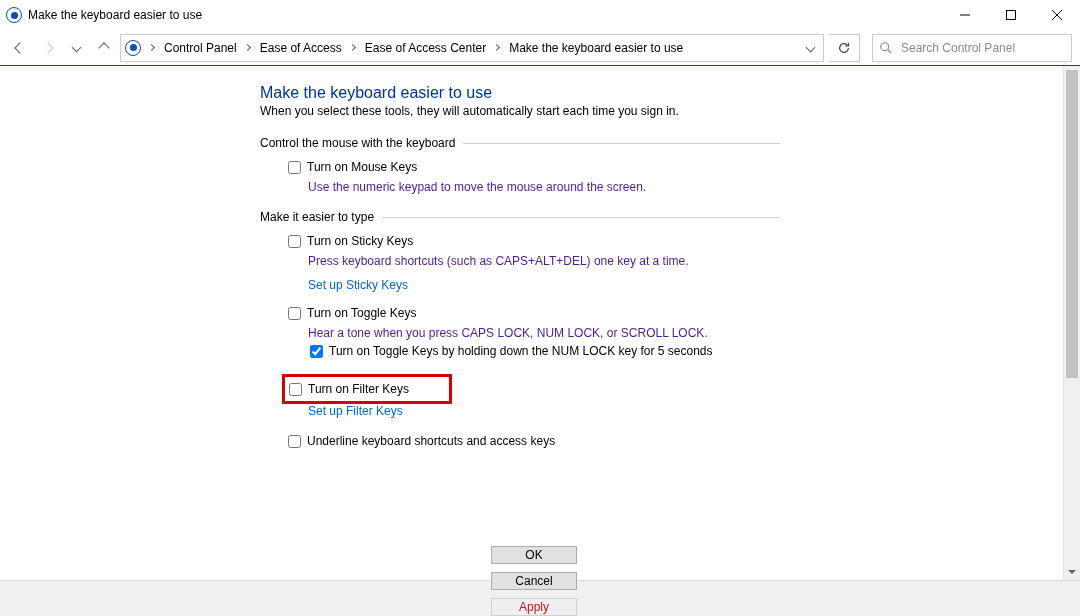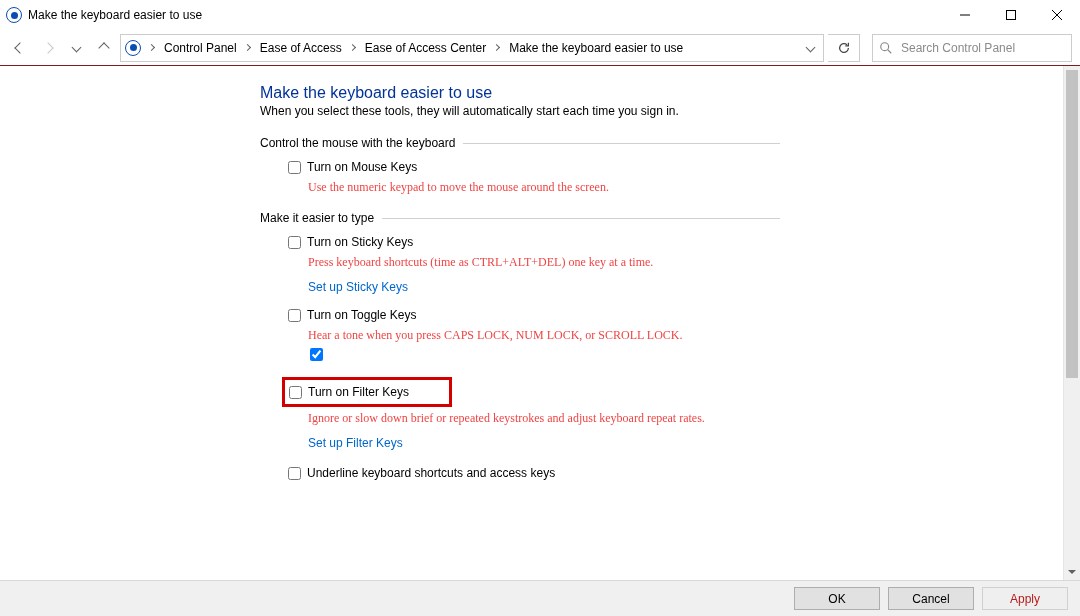--- a/index.html
+++ b/index.html
@@ -133,22 +133,21 @@
     margin-bottom: 6px;
   }
   .option-row.sub { padding-left: 50px; }
   .option-row input[type=checkbox] {
     margin: 1px 6px 0 0;
     width:13px; height:13px;
   }
   .desc {
     padding-left: 48px;
     margin: 2px 0 10px 0;
-    color: #ef4444;
-    font-family: Liberation Serif, serif;
+    color: #4c1d95;
   }
   .link {
     padding-left: 48px;
     color: #0066cc;
     margin-bottom: 14px;
     display: block;
   }
   .scrollbar {
     position:absolute; right:0; top:0; bottom:0;
     width:17px; background:#f0f0f0;
@@ -169,21 +168,21 @@
     width:0;height:0;border-left:4px solid transparent;border-right:4px solid transparent;
   }
   .scroll-btn.top .tri { border-bottom:4px solid #606060; }
   .scroll-btn.bot .tri { border-top:4px solid #606060; }
 
   .footer {
     height: 36px;
     border-top: 1px solid #d8d8d8;
     background:#f0f0f0;
     display:flex; align-items:center; justify-content:flex-end;
-    padding-right: 12px; gap:8px;
+    padding-right: 12px; gap:8px;flex-direction:column;
   }
   .footer button {
     width: 86px; height:23px;
     background:#e1e1e1; border:1px solid #adadad;
     font-size:12px;
   }
   .footer button:disabled {
     color:#b91c1c; border-color:#d0d0d0; background:#efefef;
   }
 
@@ -294,41 +293,41 @@
     <div class="group">
       <div class="group-header">
         <span class="ghline"></span>
         <span class="ghlabel">Make it easier to type</span>
       </div>
 
       <label class="option-row">
         <input type="checkbox" style="">
         <span>Turn on Sticky Keys</span>
       </label>
-      <div class="desc">Press keyboard shortcuts (time as CTRL+ALT+DEL) one key at a time.</div>
+      <div class="desc">Press keyboard shortcuts (such as CAPS+ALT+DEL) one key at a time.</div>
       <a class="link">Set up Sticky Keys</a>
 
       <label class="option-row">
         <input type="checkbox" style="">
         <span>Turn on Toggle Keys</span>
       </label>
       <div class="desc" style="margin-bottom:4px;">Hear a tone when you press CAPS LOCK, NUM LOCK, or SCROLL LOCK.</div>
       <label class="option-row sub">
         <input type="checkbox" checked="" style="">
+        <span>Turn on Toggle Keys by holding down the NUM LOCK key for 5 seconds</span>
       </label>
 
       <div style="height:10px"></div>
 
       <div style="display:inline-block;border:3px solid #d40000;padding:5px 40px 5px 4px;margin-left:22px;">
         <label style="display:flex;align-items:center;">
           <input type="checkbox" style="margin: 0px 6px 0px 0px; width: 13px; height: 13px;">
           <span>Turn on Filter Keys</span>
         </label>
       </div>
-      <div class="desc" style="margin-top:4px;">Ignore or slow down brief or repeated keystrokes and adjust keyboard repeat rates.</div>
       <a class="link">Set up Filter Keys</a>
     </div>
 
     <div class="group">
       <label class="option-row">
         <input type="checkbox" style="">
         <span>Underline keyboard shortcuts and access keys</span>
       </label>
     </div>
   </div>

